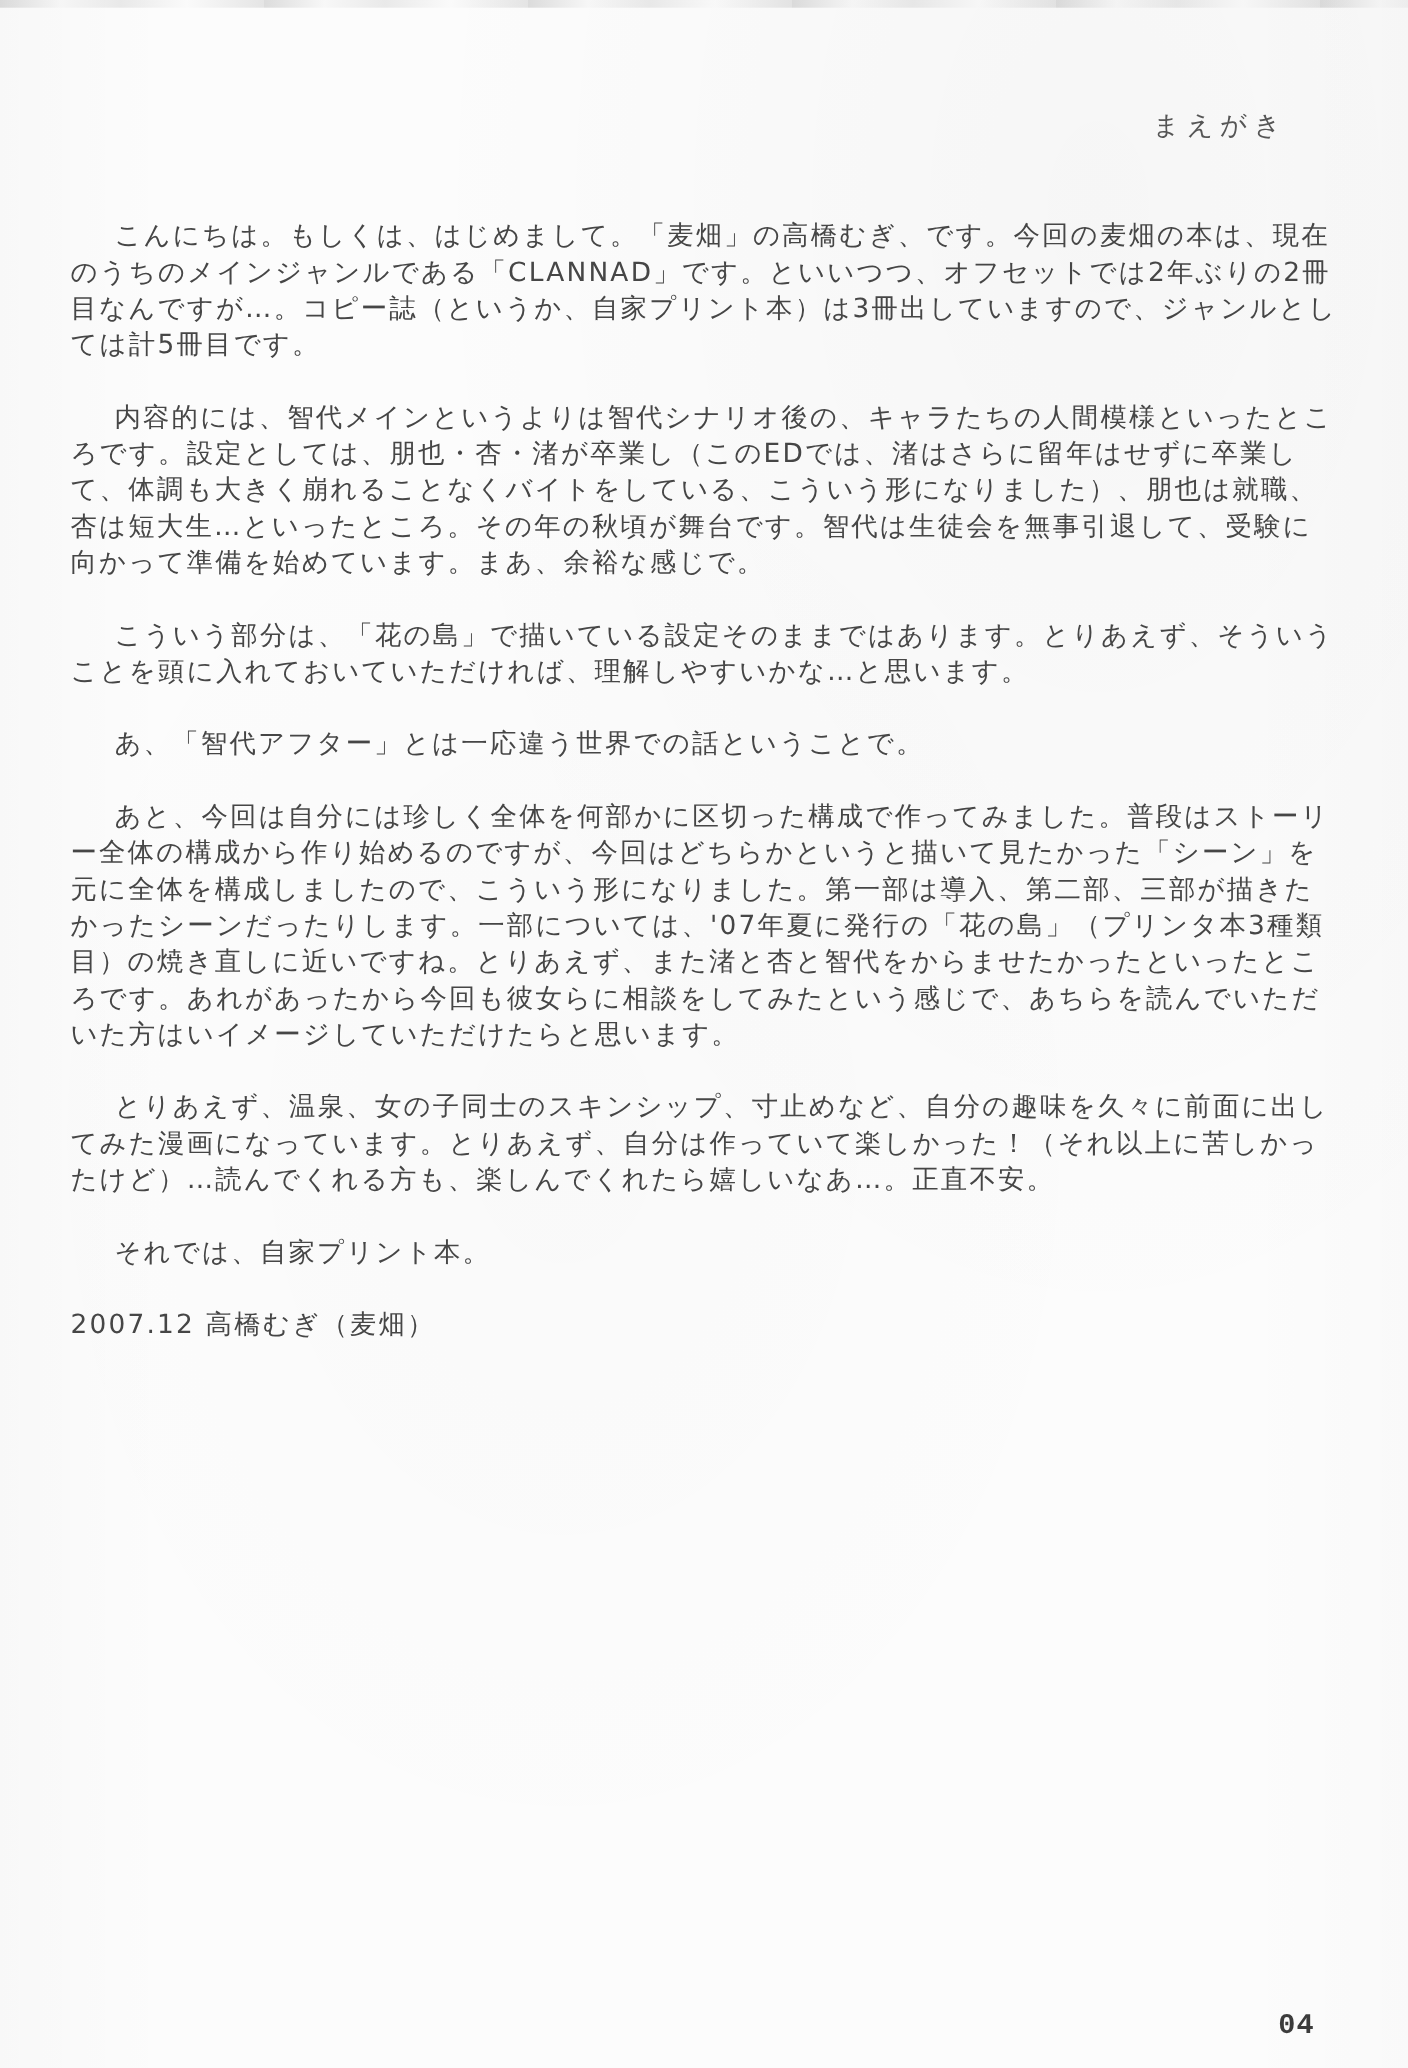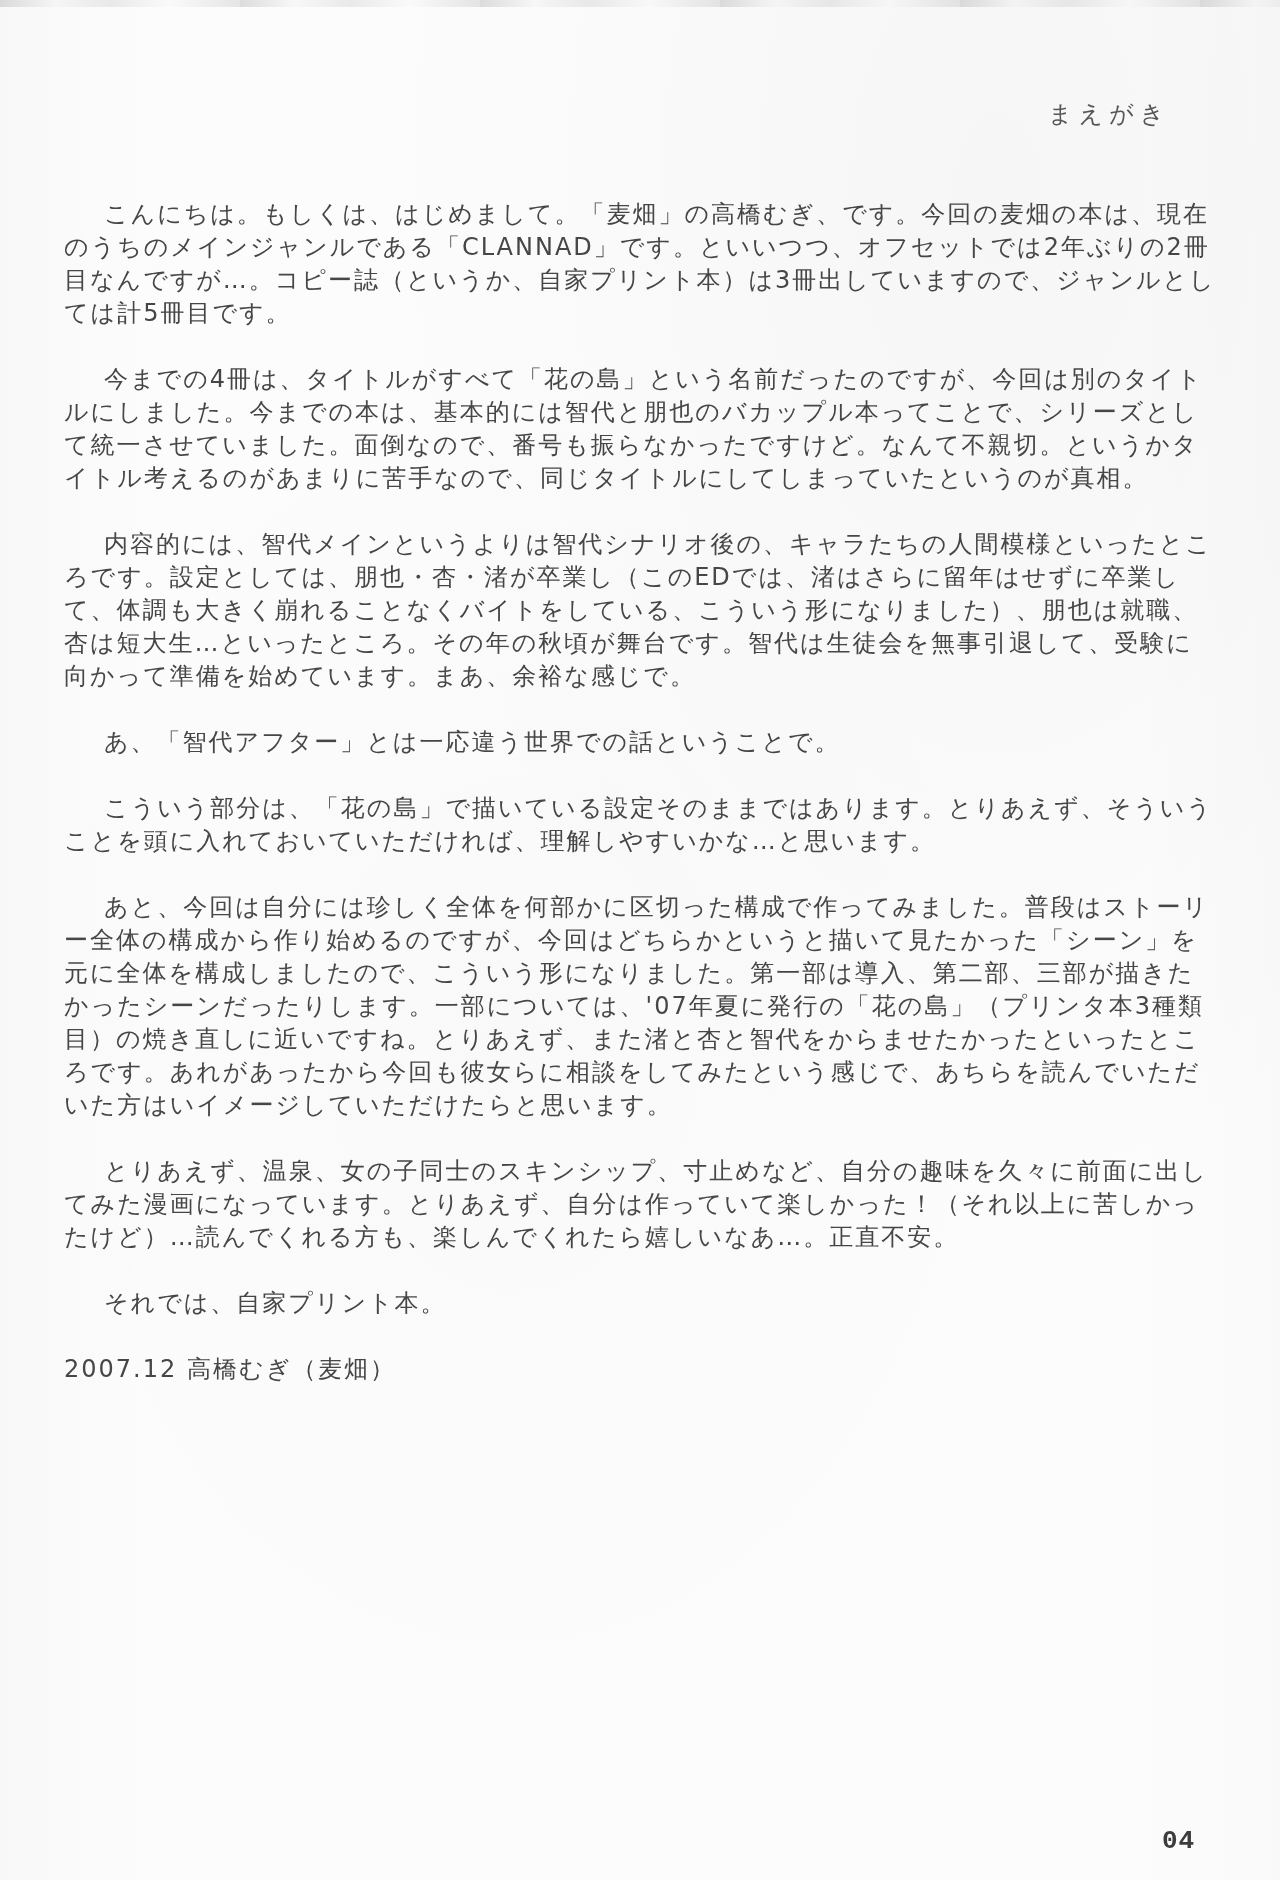--- a/index.html
+++ b/index.html
@@ -74,24 +74,23 @@
 </head>
 <body>
 
 <div class="page">
   <div class="scan-edge-top"></div>
 
   <div class="page-title">まえがき</div>
 
   <div class="content">
     <p>　こんにちは。もしくは、はじめまして。「麦畑」の高橋むぎ、です。今回の麦畑の本は、現在のうちのメインジャンルである「CLANNAD」です。といいつつ、オフセットでは2年ぶりの2冊目なんですが…。コピー誌（というか、自家プリント本）は3冊出していますので、ジャンルとしては計5冊目です。</p>
-    <p>　今までの4冊は、タイトルがすべて「花の島」という名前だったのですが、今回は別のタイトルにしました。今までの本は、基本的には智代と朋也のバカップル本ってことで、シリーズとして統一させていました。面倒なので、番号も振らなかったですけど。なんて不親切。というかタイトル考えるのがあまりに苦手なので、同じタイトルにしてしまっていたというのが真相。</p>
     <p>　内容的には、智代メインというよりは智代シナリオ後の、キャラたちの人間模様といったところです。設定としては、朋也・杏・渚が卒業し（このEDでは、渚はさらに留年はせずに卒業して、体調も大きく崩れることなくバイトをしている、こういう形になりました）、朋也は就職、杏は短大生…といったところ。その年の秋頃が舞台です。智代は生徒会を無事引退して、受験に向かって準備を始めています。まあ、余裕な感じで。</p>
+    <p>　こういう部分は、「花の島」で描いている設定そのままではあります。とりあえず、そういうことを頭に入れておいていただければ、理解しやすいかな…と思います。</p>
     <p>　あ、「智代アフター」とは一応違う世界での話ということで。</p>
-    <p>　こういう部分は、「花の島」で描いている設定そのままではあります。とりあえず、そういうことを頭に入れておいていただければ、理解しやすいかな…と思います。</p>
     <p>　あと、今回は自分には珍しく全体を何部かに区切った構成で作ってみました。普段はストーリー全体の構成から作り始めるのですが、今回はどちらかというと描いて見たかった「シーン」を元に全体を構成しましたので、こういう形になりました。第一部は導入、第二部、三部が描きたかったシーンだったりします。一部については、'07年夏に発行の「花の島」（プリンタ本3種類目）の焼き直しに近いですね。とりあえず、また渚と杏と智代をからませたかったといったところです。あれがあったから今回も彼女らに相談をしてみたという感じで、あちらを読んでいただいた方はいイメージしていただけたらと思います。</p>
     <p>　とりあえず、温泉、女の子同士のスキンシップ、寸止めなど、自分の趣味を久々に前面に出してみた漫画になっています。とりあえず、自分は作っていて楽しかった！（それ以上に苦しかったけど）…読んでくれる方も、楽しんでくれたら嬉しいなあ…。正直不安。</p>
     <p>　それでは、自家プリント本。</p>
     <p class="signature">2007.12 高橋むぎ（麦畑）</p>
   </div>
 
   <div class="page-number">04</div>
 </div>
 
 </body></html>

